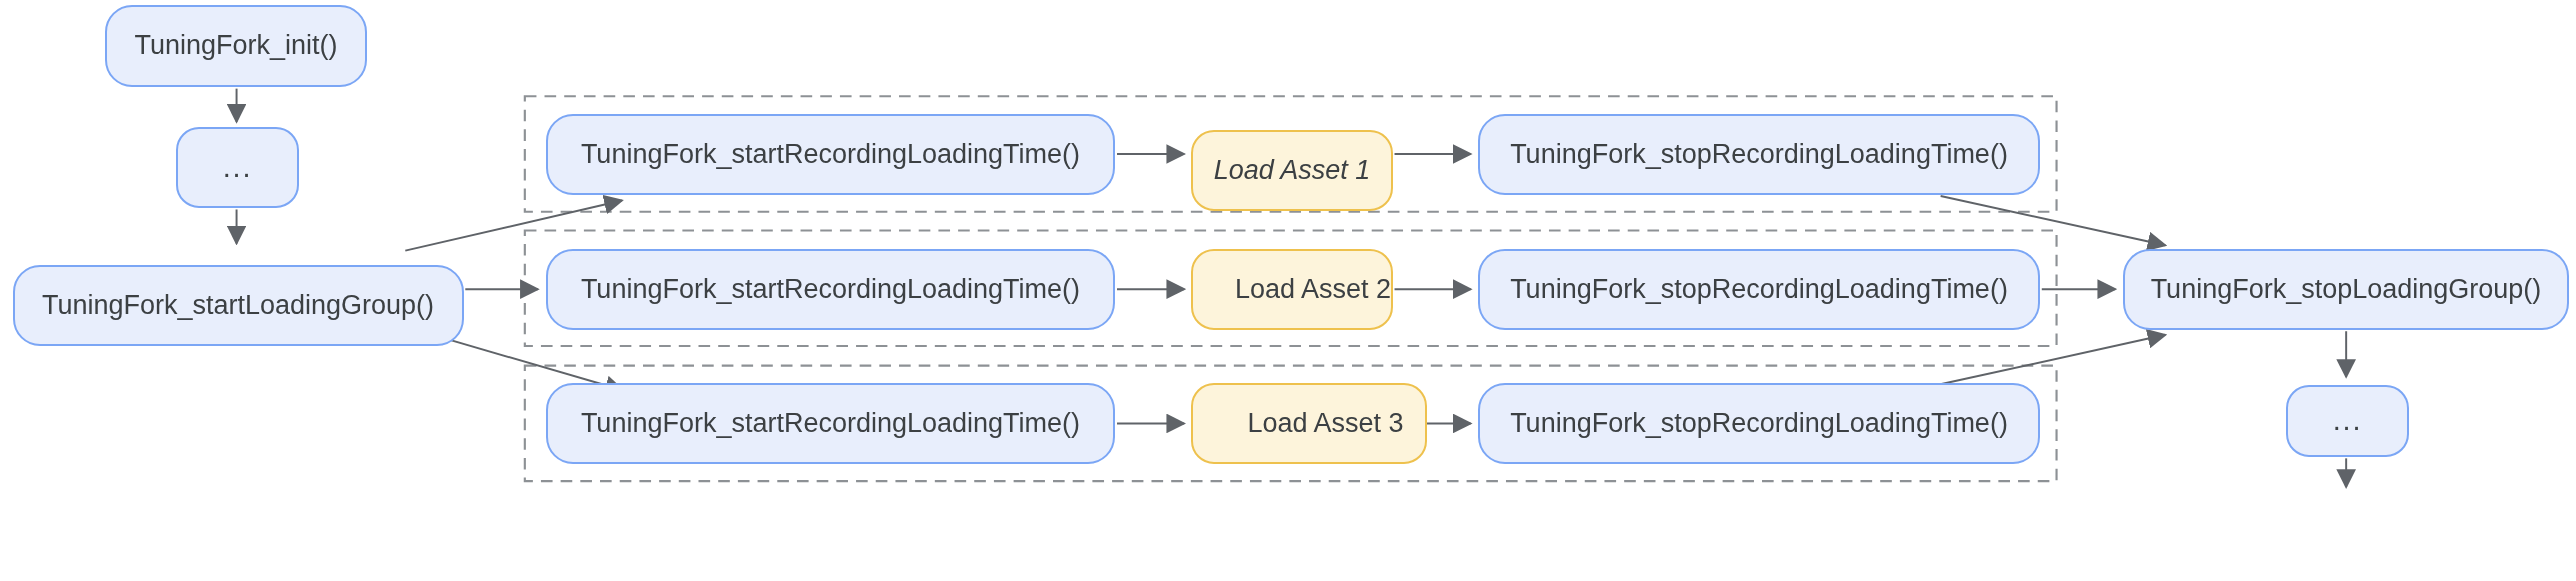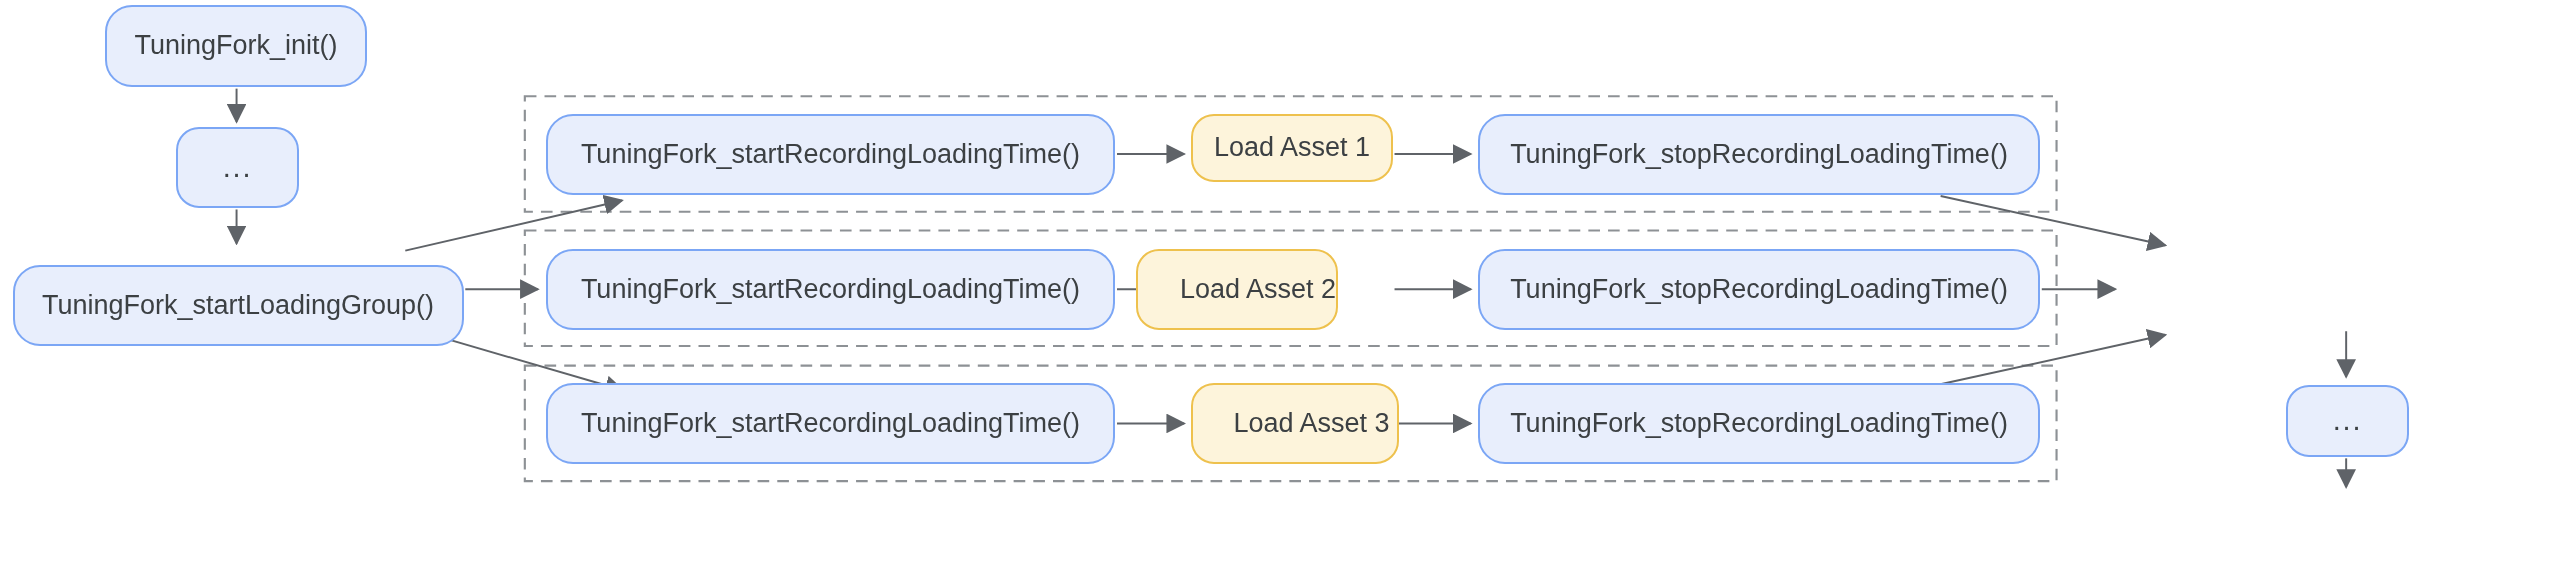--- a/index.html
+++ b/index.html
@@ -93,45 +93,48 @@
   <div class="box ellipsis" style="left:176px;top:127px;width:123px;height:81px;">
     <span>...</span>
   </div>
   <div class="box" style="left:12.5px;top:249px;width:451px;height:81px;margin-top:16px;">
     <span>TuningFork_startLoadingGroup()</span>
   </div>
 
   <div class="box" style="left:546px;top:114px;width:569px;height:81px;">
     <span>TuningFork_startRecordingLoadingTime()</span>
   </div>
-  <div class="box yellow" style="left:1191px;top:114px;width:202px;height:68px;">
+  <div class="box yellow" style="left:1191px;top:130px;width:202px;height:81px;font-style:italic;">
     <span>Load Asset 1</span>
   </div>
   <div class="box" style="left:1478px;top:114px;width:562px;height:81px;">
     <span>TuningFork_stopRecordingLoadingTime()</span>
   </div>
 
   <div class="box" style="left:546px;top:249px;width:569px;height:81px;">
     <span>TuningFork_startRecordingLoadingTime()</span>
   </div>
-  <div class="box yellow" style="left:1136px;top:249px;width:202px;height:81px;padding-left:42px;">
+  <div class="box yellow" style="left:1191px;top:249px;width:202px;height:81px;padding-left:42px;">
     <span>Load Asset 2</span>
   </div>
   <div class="box" style="left:1478px;top:249px;width:562px;height:81px;">
     <span>TuningFork_stopRecordingLoadingTime()</span>
   </div>
 
   <div class="box" style="left:546px;top:383px;width:569px;height:81px;">
     <span>TuningFork_startRecordingLoadingTime()</span>
   </div>
-  <div class="box yellow" style="left:1191px;top:383px;width:208px;height:81px;padding-left:33px;">
+  <div class="box yellow" style="left:1191px;top:383px;width:236px;height:81px;padding-left:33px;">
     <span>Load Asset 3</span>
   </div>
   <div class="box" style="left:1478px;top:383px;width:562px;height:81px;">
     <span>TuningFork_stopRecordingLoadingTime()</span>
   </div>
 
+  <div class="box" style="left:2123px;top:249px;width:446px;height:81px;">
+    <span>TuningFork_stopLoadingGroup()</span>
+  </div>
   <div class="box ellipsis" style="left:2286px;top:385px;width:123px;height:72px;">
     <span>...</span>
   </div>
 
 </div>
 
 
 </body></html>

